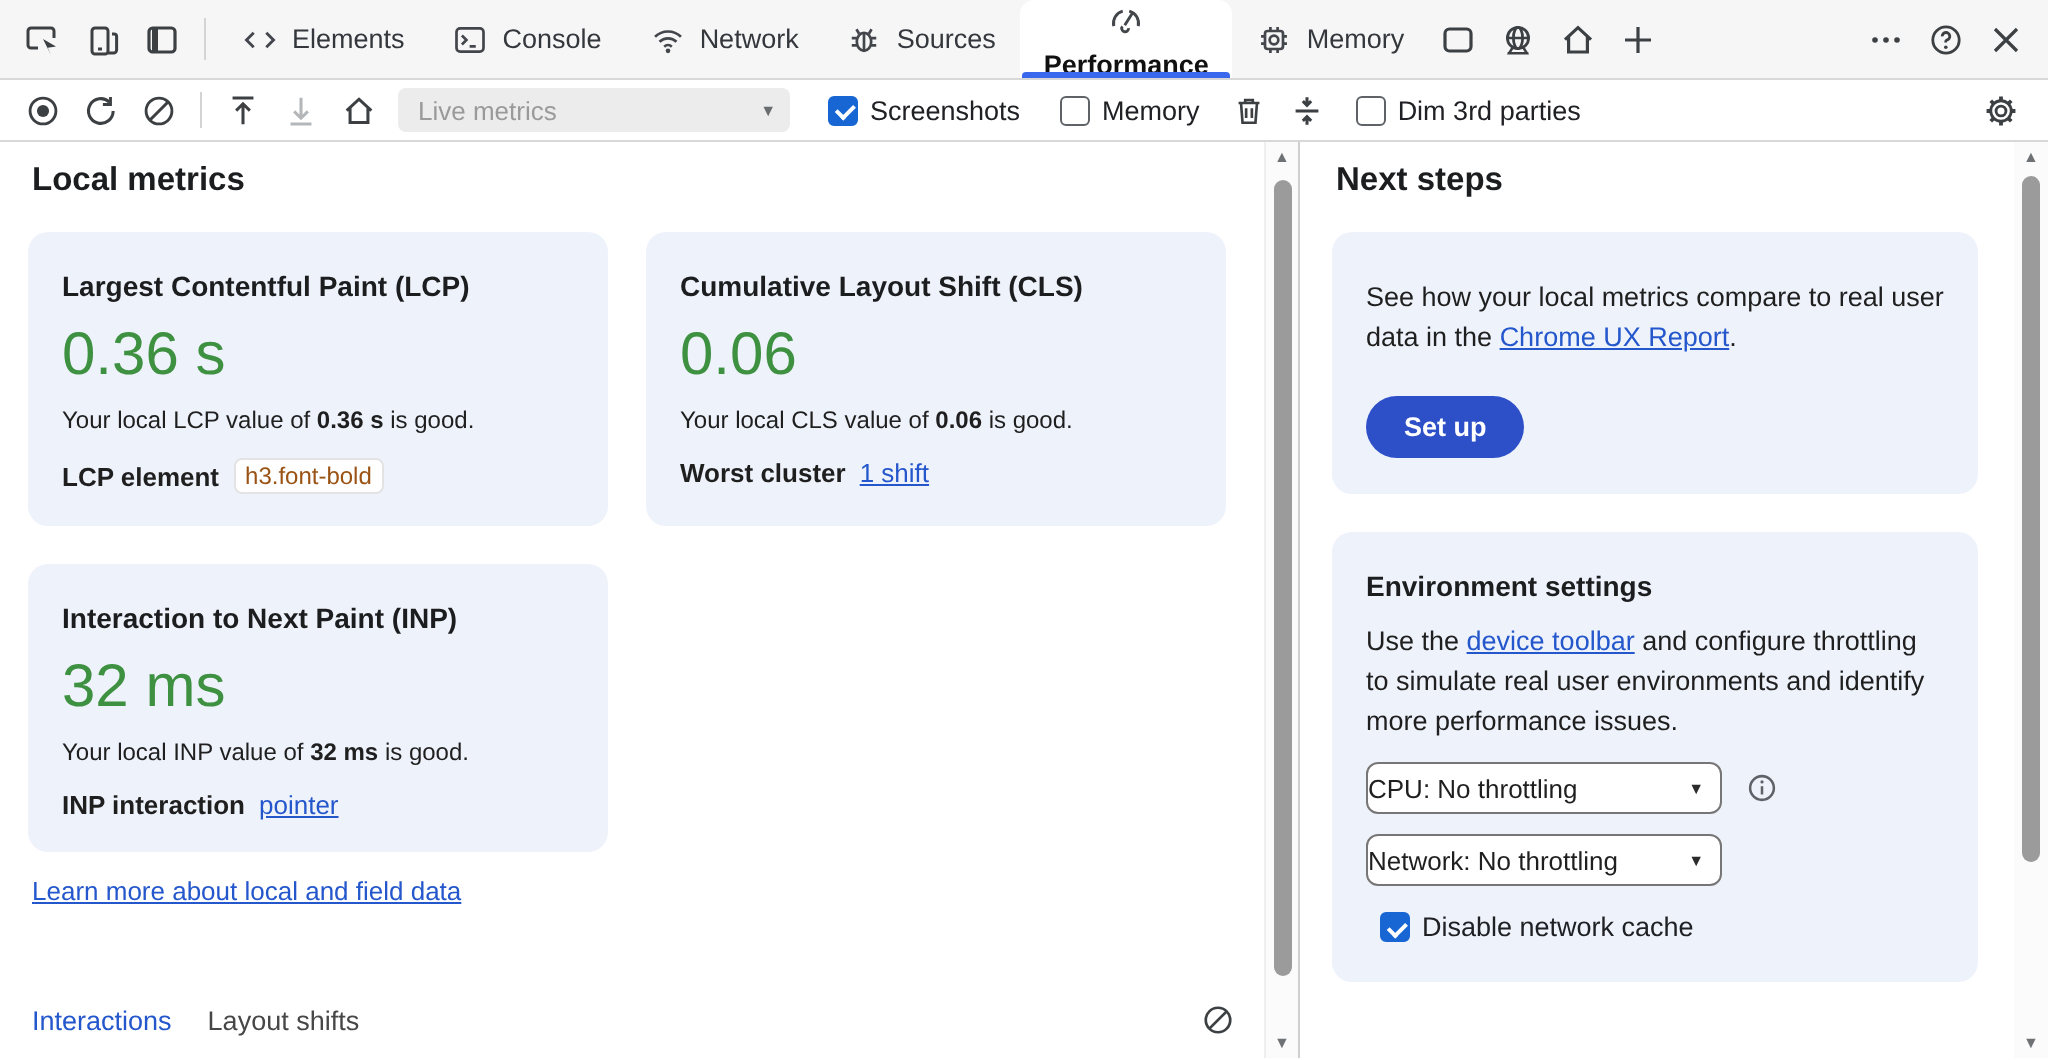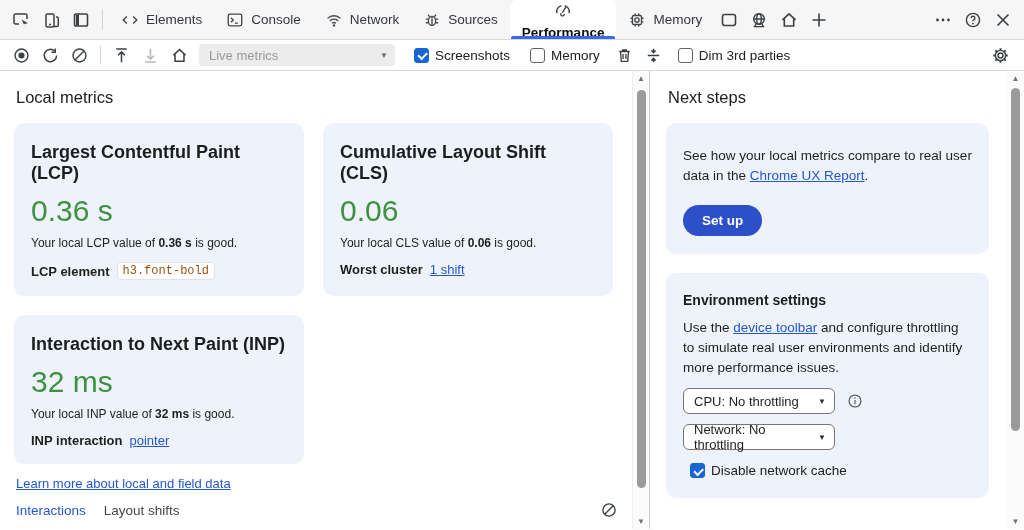--- a/index.html
+++ b/index.html
@@ -61,33 +61,33 @@
     content:""; position:absolute; left:2.5px; top:3.5px; width:7px; height:3.5px;
     border-left:2px solid #fff; border-bottom:2px solid #fff; transform:rotate(-45deg);
   }
   .toolbar .gear { margin-left:auto; }
 
   
   .main { display:flex; height:458px; }
 
   .left-panel { width:632px; display:flex; flex-direction:column; overflow:hidden; }
   .lp-content { flex:1; padding:10px 16px 0 14px; }
-  .section-title { font-size:16.5px; font-weight:400; color:#1c1d1f; margin:7px 0 16px 2px; }
+  .section-title { font-size:16.5px; font-weight:700; color:#1c1d1f; margin:0 0 16px 2px; }
 
   .cards { display:flex; flex-wrap:wrap; gap:19px; }
   .card {
     width:290px; background:#eef2fb; border-radius:10px; padding:15px 17px 16px;
   }
-  .card h3 { margin:4px 0 2px; font-size:18px; font-weight:600; color:#1c1d1f; }
+  .card h3 { margin:4px 0 2px; font-size:14px; font-weight:600; color:#1c1d1f; }
   .metric-value { font-size:30px; color:#3f9142; margin:10px 0 8px; }
   .metric-desc { font-size:12px; color:#1f1f1f; margin:4px 0 12px; }
   .metric-detail { font-size:13px; color:#1f1f1f; display:flex; align-items:center; gap:7px; }
   .metric-detail b { font-weight:600; }
   .code-chip {
-    font-family:Liberation Mono, monospace; font-size:12px; color:#9a5314;
+    font-family:Liberation Sans, sans-serif; font-size:12px; color:#9a5314;
     background:#fff; border:1px solid #e3e3e3; border-radius:4px; padding:1px 5px;
   }
   a.lnk { color:#2457cc; text-decoration:underline; cursor:pointer; }
   .learn-more { display:inline-block; font-size:13px; margin:12px 0 0 2px; }
 
   .bottom-tabs { height:36px; display:flex; align-items:center; padding:0 14px 2px 16px; gap:18px; }
   .btab { font-size:13.5px; cursor:pointer; }
   .btab.active { color:#2457cc; }
   .btab.idle { color:#474747; }
   .bt-clear { margin-left:auto; color:#3c4043; background:none; border:none; padding:0; cursor:pointer; }
@@ -106,23 +106,23 @@
   .rcard { background:#eef2fb; border-radius:10px; padding:15px 17px 18px; margin-bottom:19px; }
   .rcard h3 { margin:4px 0 10px; font-size:14px; font-weight:600; color:#1c1d1f; }
   .rcard p { margin:8px 0 4px; font-size:13.5px; line-height:1.5; color:#1f1f1f; }
   .setup-btn {
     margin-top:14px; background:#2d4fc8; color:#fff; font-family:inherit;
     font-size:13.5px; font-weight:600; border:none; border-radius:16px;
     padding:8px 19px; cursor:pointer; display:inline-block;
   }
   .sel-row { display:flex; align-items:center; gap:11px; margin-top:10px; }
   .select {
-    width:152px; height:26px; background:#fff; border:1px solid #767676; border-radius:6px;
+    width:178px; height:26px; background:#fff; border:1px solid #767676; border-radius:6px;
     display:flex; align-items:center; justify-content:space-between;
-    padding:0 8px 0 10px; font-size:13px; color:#1f1f1f; cursor:pointer;
+    padding:0 8px 0 0; font-size:13px; color:#1f1f1f; cursor:pointer;
   }
   .select .arrow { font-size:8px; color:#2b2b2b; }
   .info-btn { color:#5f6368; background:none; border:none; padding:0; cursor:pointer; }
   .cache-row { margin:13px 0 2px 7px; }
   .cache-row .cb-label { margin:0; }
 </style>
 </head>
 <body>
 
 <div>

